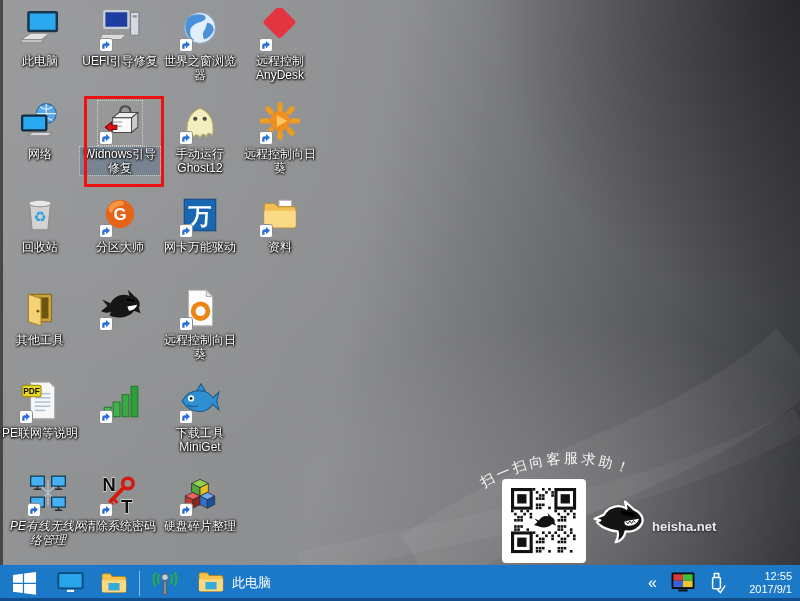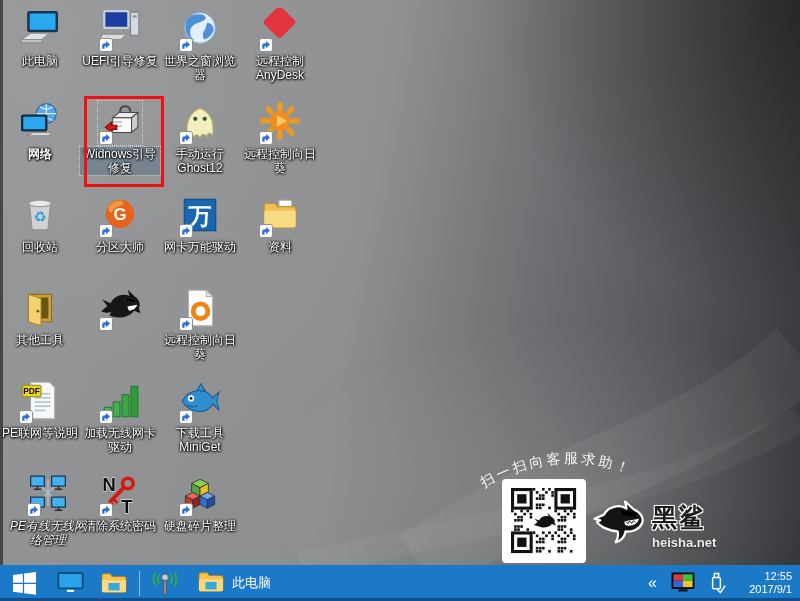--- a/index.html
+++ b/index.html
@@ -127,21 +127,21 @@
         </svg>
         <span class="badge">
           <svg viewBox="0 0 14 14">
             <rect x="0.5" y="0.5" width="13" height="13" rx="2.2" fill="#fff" stroke="#8d8d8d"></rect>
             <path d="M3.2 10.8 L3.2 7.4 Q3.2 5.2 5.8 5.2 L7 5.2 L7 3 L11 6.6 L7 10.2 L7 8 L5.6 8 L5.6 10.8 Z" fill="#2e6fd8"></path>
           </svg>
         </span>
       </div>
       <div class="lbl">远程控制AnyDesk</div>
     </div>
-    <div class="cell" style="left: 0px; top: 101px; font-weight: bold;">
+    <div class="cell" style="left: 0px; top: 101px;">
       <div class="ic">
         <svg viewBox="0 0 40 40">
           <circle cx="26" cy="12" r="9.5" fill="#5aa7e8" stroke="#2a679f"></circle>
           <path d="M16.5 12 H35.5 M26 2.5 V21.5 M20 5.5 Q26 10 32 5.5 M20 18.5 Q26 14 32 18.5" stroke="#d6eaf9" stroke-width="1.2" fill="none"></path>
           <rect x="3" y="14" width="23" height="14" rx="1" fill="#2ba9f0" stroke="#132c40" stroke-width="2.2"></rect>
           <path d="M8 33 L28 33 L32 30 L13 30 Z" fill="#d9d9d9" stroke="#8d8d8d"></path>
         </svg>
       </div>
       <div class="lbl">网络</div>
     </div>
@@ -337,21 +337,20 @@
             <rect x="30.5" y="6" width="6.5" height="29" fill="#2f9e39"></rect>
           </g>
         </svg>
         <span class="badge">
           <svg viewBox="0 0 14 14">
             <rect x="0.5" y="0.5" width="13" height="13" rx="2.2" fill="#fff" stroke="#8d8d8d"></rect>
             <path d="M3.2 10.8 L3.2 7.4 Q3.2 5.2 5.8 5.2 L7 5.2 L7 3 L11 6.6 L7 10.2 L7 8 L5.6 8 L5.6 10.8 Z" fill="#2e6fd8"></path>
           </svg>
         </span>
       </div>
-      <div class="lbl">加载无线网卡驱动</div>
     </div>
     <div class="cell" style="left: 160px; top: 380px;">
       <div class="ic">
         <svg viewBox="0 0 40 40">
           <path d="M3 20 Q9 10 19 10 Q28 10 32 17 L38 11.5 L36 20 L38 28.5 L32 23 Q28 30 19 30 Q9 30 3 20 Z" fill="#2f8fd0" stroke="#1a5a88"></path>
           <path d="M17 10 L21 3.5 L25 10.5 Z" fill="#2f8fd0" stroke="#1a5a88"></path>
           <circle cx="11.5" cy="17.5" r="3" fill="#fff"></circle>
           <circle cx="11.5" cy="17.5" r="1.4" fill="#10222f"></circle>
           <path d="M8 24 Q13 26.5 18 24.5" stroke="#1a5a88" fill="none"></path>
         </svg>
@@ -553,21 +552,20 @@
     </svg></div>
 
 <div class="brand">
   <span id="brand-shark"><svg viewBox="0 0 62 50" width="58" height="47">
         <path d="M5 20 L15 15.5 C19 7 31 4 39 9 L37.5 1.5 L47 10 C54 13 58 19 55.5 25 C53 31 45 34.5 38 33.5 C37 39 33 43.5 27.5 45 C30 41 30.5 37.5 29.5 33.5 C21 33 11 28.5 7.5 23.5 L11 21.5 Z" fill="#141414" stroke="#fff" stroke-width="2.4" stroke-linejoin="round"></path>
         <path d="M33 11 L50 13.5 L48.5 18.5 L35 16 Z" fill="#000"></path>
         <path d="M37 22.5 L52.5 20 Q50 27.5 41.5 27.5 Q38.5 27.5 37 25.5 Z" fill="#fff"></path>
         <path d="M38.5 22.8 L40.5 25.3 L42.5 22.4 L44.5 24.9 L46.5 21.9 L48.5 23.9" stroke="#141414" stroke-width="1" fill="none"></path>
       </svg></span>
   <span class="brand-texts">
-    <div class="brand-name">黑鲨</div>
     <div class="brand-site">heisha.net</div>
   </span>
 </div>
 
 <div class="taskbar">
   <div class="tb-btn start" id="tb-start">
       <svg viewBox="0 0 26 26" width="25" height="25">
         <path d="M1 4.2 L11.3 2.8 L11.3 12.1 L1 12.1 Z" fill="#fff"></path>
         <path d="M12.6 2.6 L25 1 L25 12.1 L12.6 12.1 Z" fill="#fff"></path>
         <path d="M1 13.6 L11.3 13.6 L11.3 22.9 L1 21.5 Z" fill="#fff"></path>

